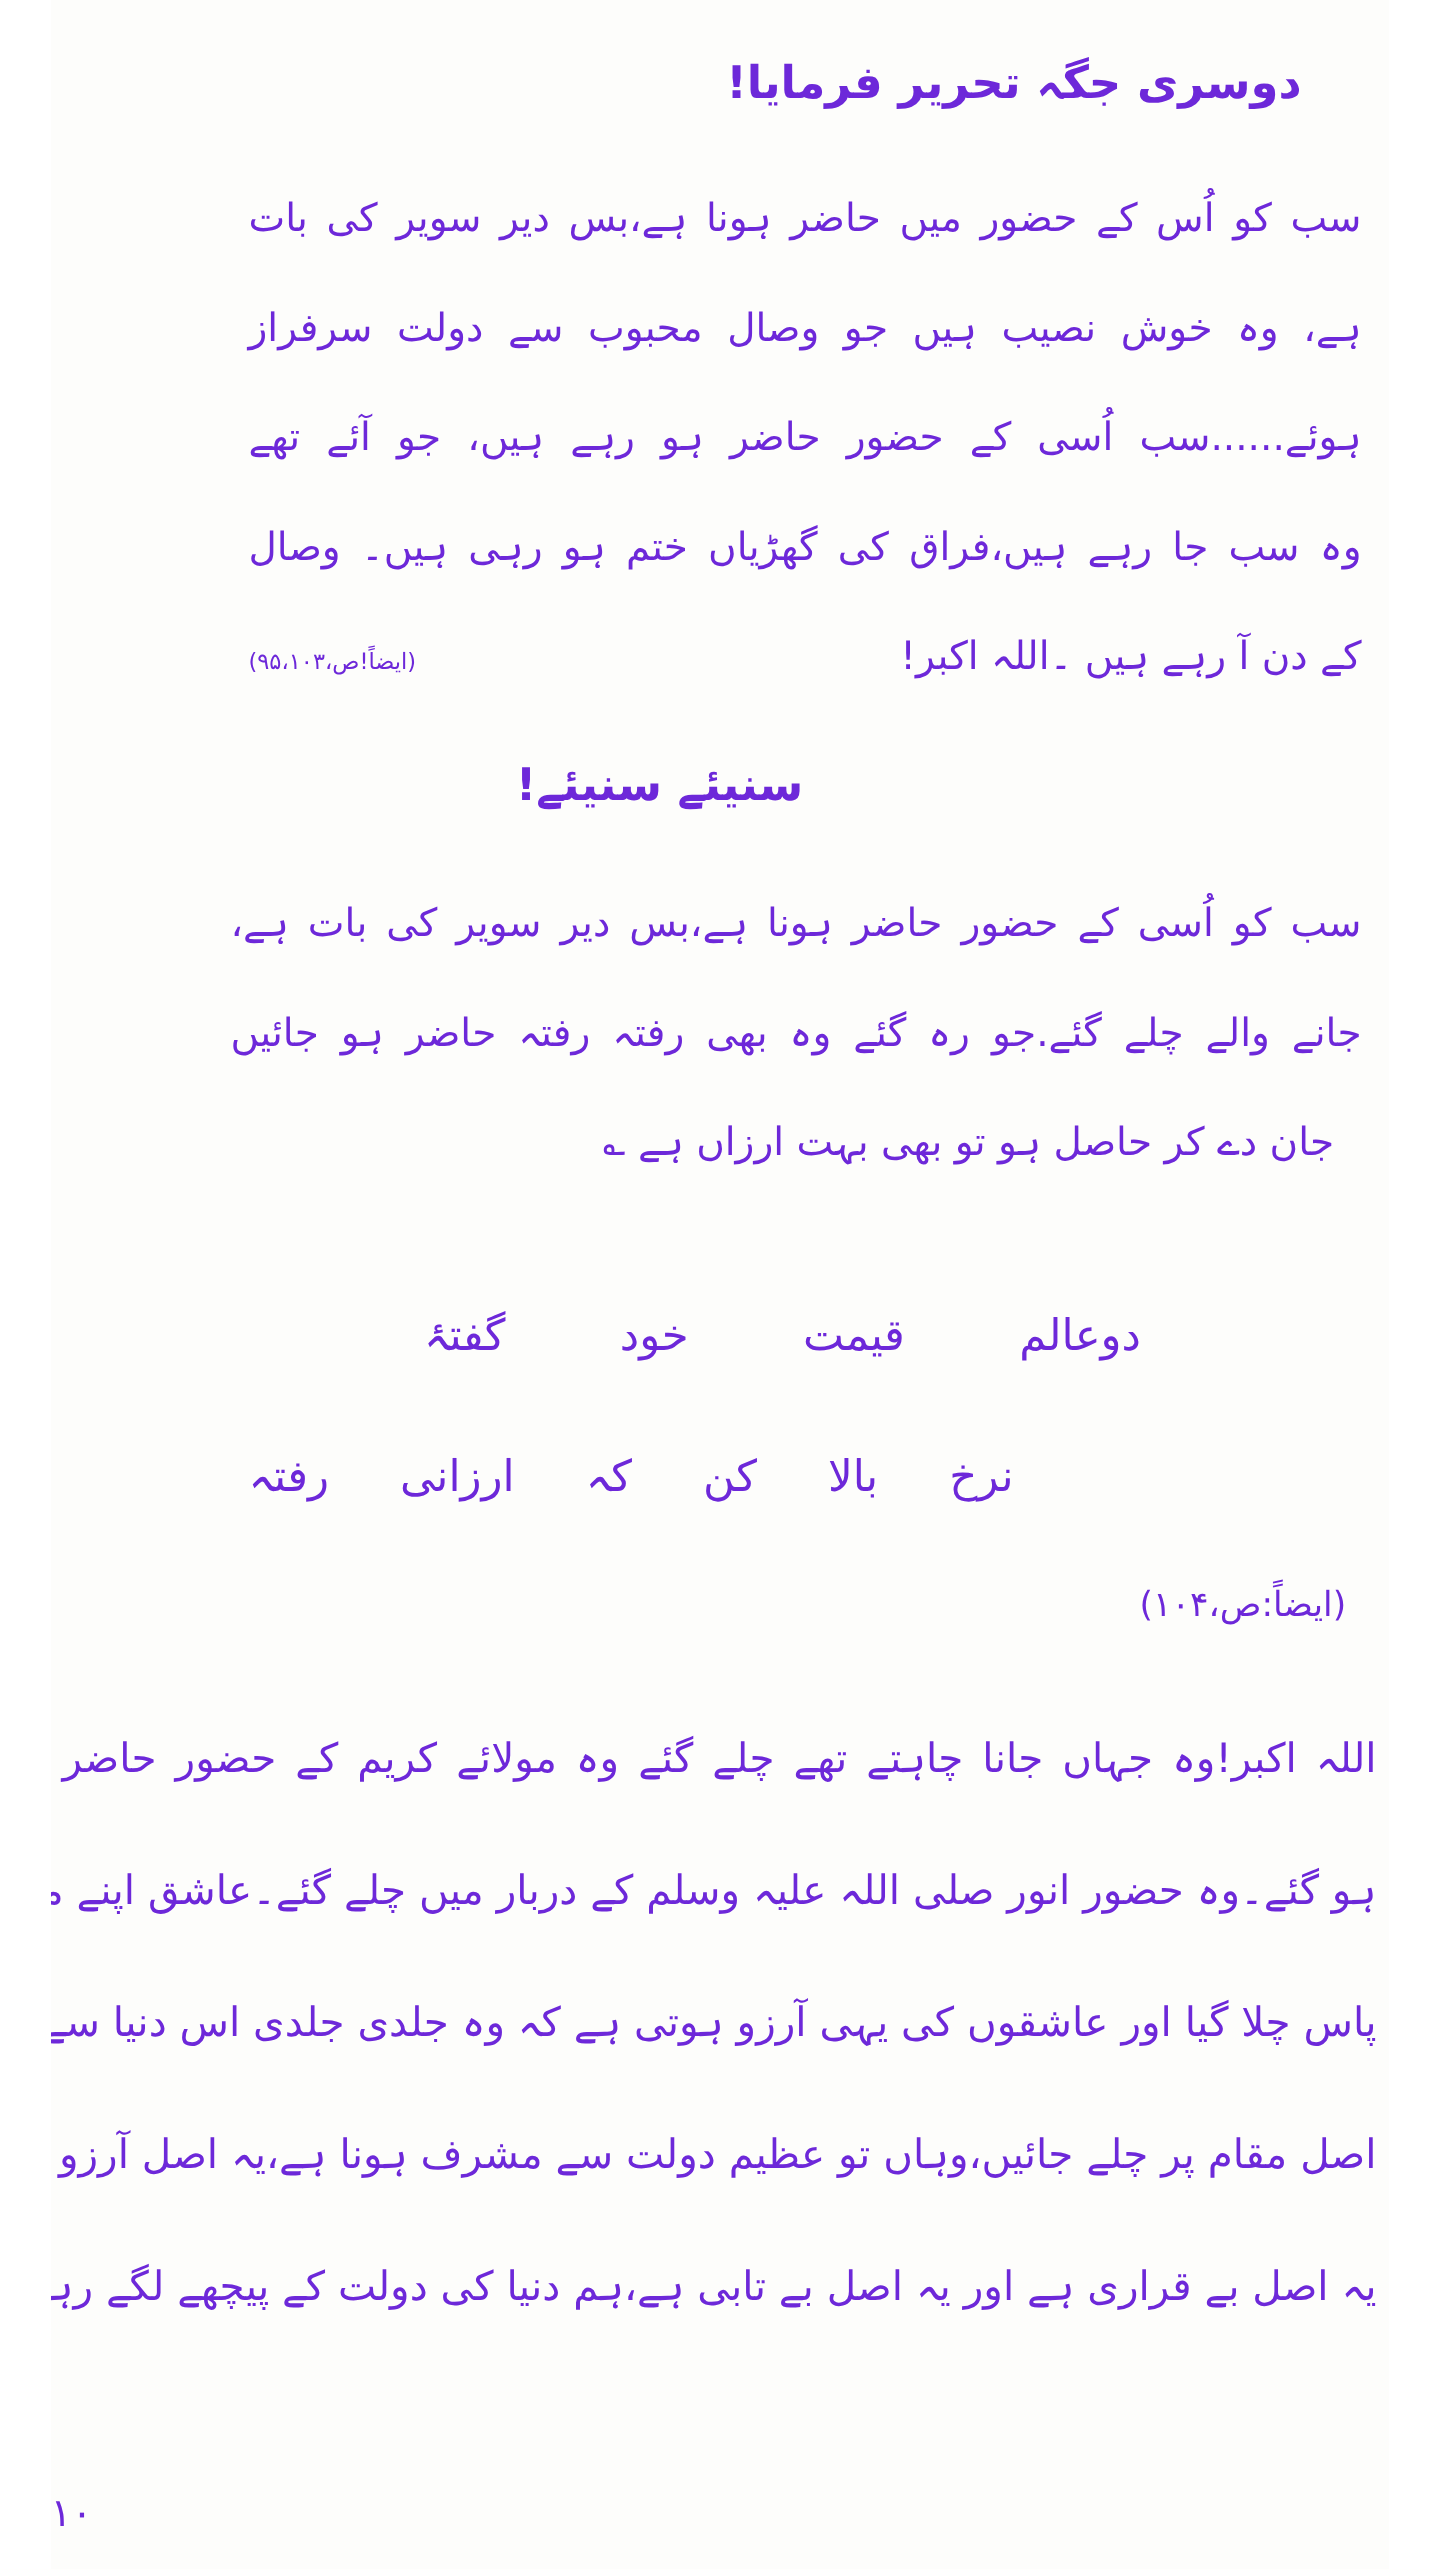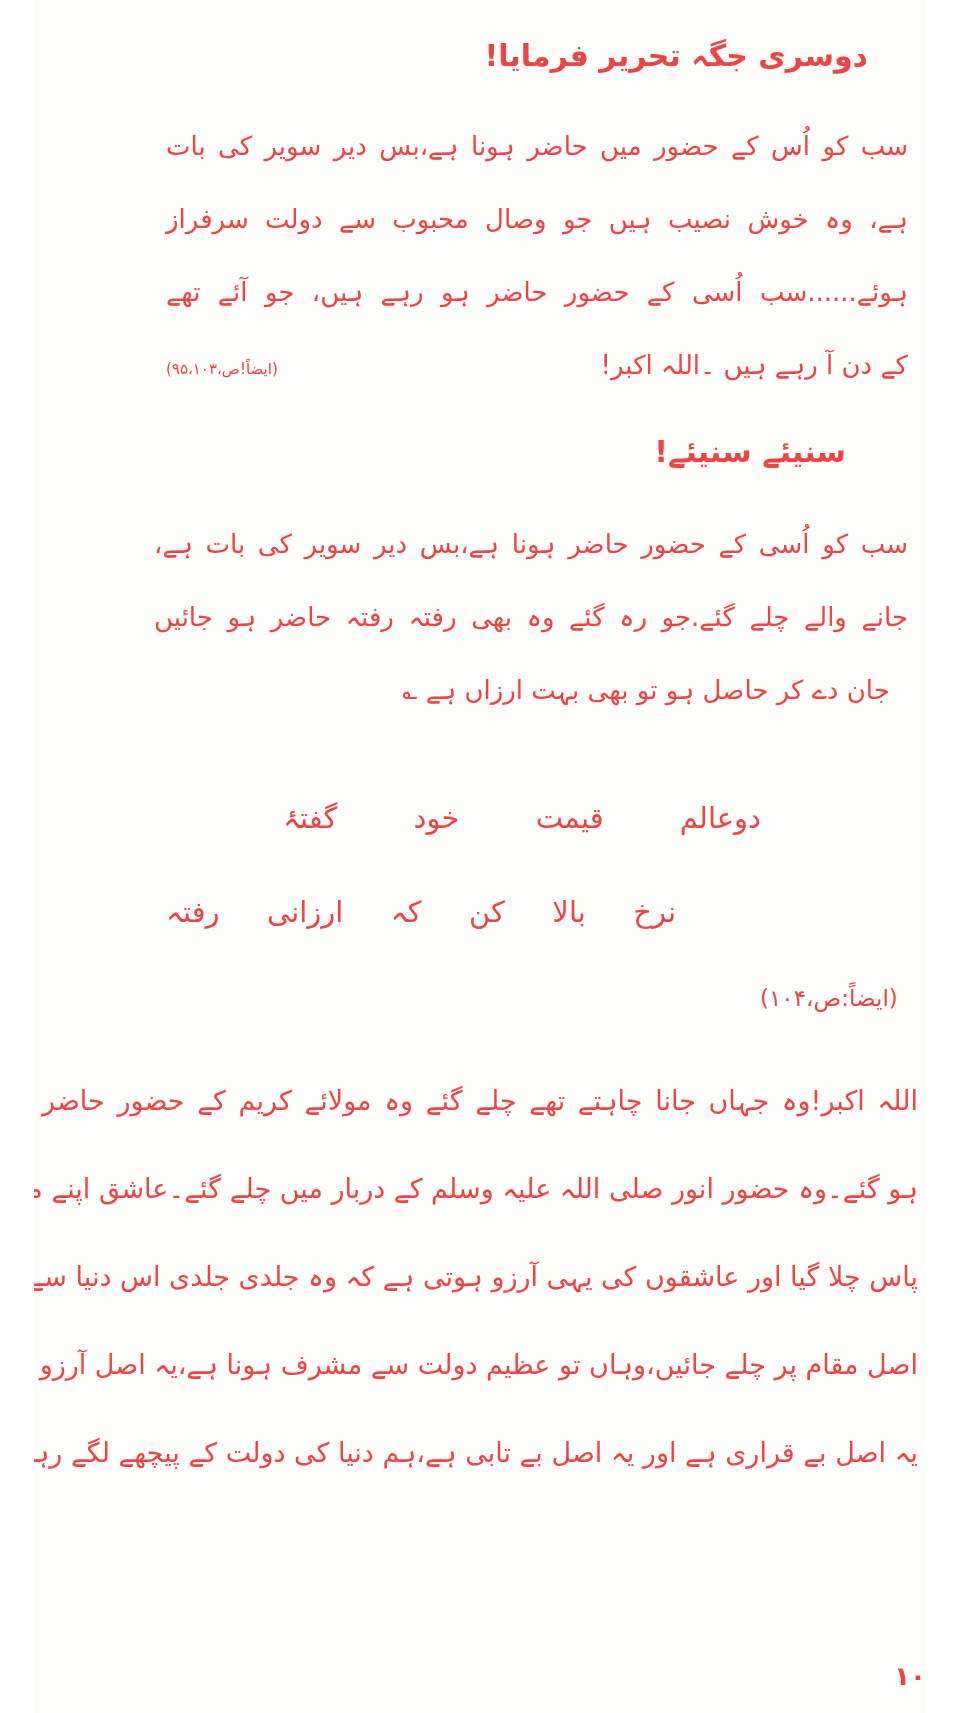--- a/index.html
+++ b/index.html
@@ -2,34 +2,34 @@
 <html lang="ur" dir="rtl"><head>
 <meta charset="utf-8">
 <style>
   html,body{margin:0;padding:0;background:#ffffff;}
   .page{
     position:relative;
     width:892px;
     height:1713px;
     margin:0 auto;
     background:#fdfdfb;
-    color:#ef4444;
+    color:#6d28d9;
     direction:rtl;
     font-family:"DejaVu Sans", sans-serif;
     overflow:hidden;
   }
   .heading{
     text-align:right;
     font-size:30px;
     font-weight:600;
     line-height:60px;
     white-space:nowrap;
   }
   .h1{padding-top:26px;padding-right:58px;}
-  .h2{margin-top:16px;padding-right:80px;}
+  .h2{margin-top:16px;padding-right:80px;text-align:center;}
   .quote{
     margin:24px 18px 0 132px;
     font-size:26px;
     line-height:73px;
   }
   .quote2{margin:26px 18px 0 120px;}
   .qline{
     text-align:justify;
     text-align-last:justify;
     white-space:nowrap;
@@ -77,36 +77,36 @@
   .pline{
     text-align:justify;
     text-align-last:justify;
     white-space:nowrap;
   }
   .page-number{
     position:absolute;
     bottom:22px;
     left:0;
     right:0;
-    text-align:right;
+    text-align:left;
     font-size:26px;
-    font-weight:bold;
   }
 </style>
 </head>
 <body>
 
 <div class="page">
 
   <div class="heading h1">دوسری جگہ تحریر فرمایا!</div>
 
   <div class="quote quote1">
     <div class="qline">سب کو اُس کے حضور میں حاضر ہونا ہے،بس دیر سویر کی بات</div>
     <div class="qline">ہے، وہ خوش نصیب ہیں جو وصال محبوب سے دولت سرفراز</div>
     <div class="qline">ہوئے......سب اُسی کے حضور حاضر ہو رہے ہیں، جو آئے تھے</div>
+    <div class="qline">وہ سب جا رہے ہیں،فراق کی گھڑیاں ختم ہو رہی ہیں۔ وصال</div>
     <div class="qline endline">
       <span class="qtext">کے دن آ رہے ہیں ۔اللہ اکبر!</span>
       <span class="cite">(ایضاً!ص،۹۵،۱۰۳)</span>
     </div>
   </div>
 
   <div class="heading h2">سنیئے سنیئے!</div>
 
   <div class="quote quote2">
     <div class="qline">سب کو اُسی کے حضور حاضر ہونا ہے،بس دیر سویر کی بات ہے،</div>

